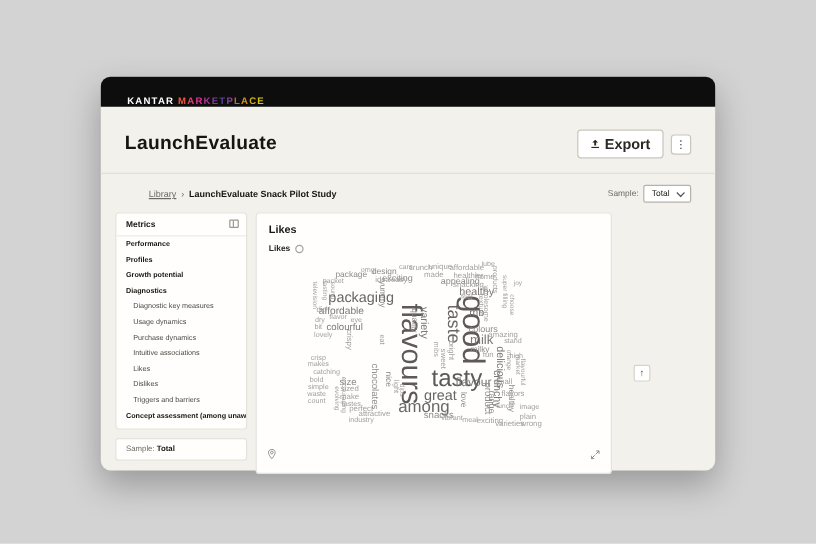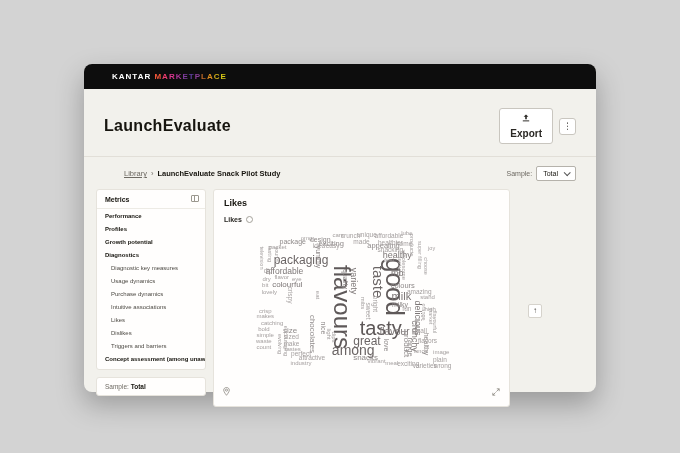--- a/index.html
+++ b/index.html
@@ -11,36 +11,36 @@
     overflow: hidden;
   }
   .window {
     position: absolute; left: 84px; top: 64px; width: 512px; height: 328px;
     background: #f2f1ec; border-radius: 8px;
     box-shadow: 0 12px 28px rgba(0,0,0,0.28);
   }
   
   .topbar {
     height: 25px; background: #0d0d0d; border-radius: 8px 8px 0 0;
-    display: flex; align-items: center; padding: 0 28px;
+    display: flex; align-items: flex-end; padding: 0 22px;
   }
   .brand { font-size: 8px; font-weight: bold; letter-spacing: 1px; color: #fff; white-space: nowrap; }
   .brand .mp-letter { font-weight: bold; }
   
   .title-row {
     display: flex; justify-content: space-between; align-items: center;
     padding: 19px 20px 12px; border-bottom: 1px solid #e2dfd8;
   }
   .page-title { font-size: 16px; font-weight: bold; color: #17150f; letter-spacing: 0.3px; }
   .title-actions { display: flex; gap: 6px; align-items: center; }
   .export-btn {
     display: flex; align-items: center; gap: 4px;
     background: #fff; border: 1px solid #c9c6bf; border-radius: 3px;
-    padding: 4px 10px; font-size: 10px; font-weight: bold; color: #2a2824;
-    font-family: "Liberation Sans", sans-serif; cursor: pointer; flex-direction: column;
+    padding: 4px 10px; font-size: 12px; font-weight: bold; color: #2a2824;
+    font-family: "Liberation Sans", sans-serif; cursor: pointer;
   }
   .kebab-btn {
     width: 17px; height: 17px; background: #fff; border: 1px solid #c9c6bf;
     border-radius: 3px; font-size: 9px; line-height: 15px; color: #2a2824;
     text-align: center; cursor: pointer; font-family: "Liberation Sans", sans-serif;
   }
   
   .crumb-row {
     display: flex; justify-content: space-between; align-items: center;
     padding: 9px 20px 6px; font-size: 7.5px; color: #6e6a63;

